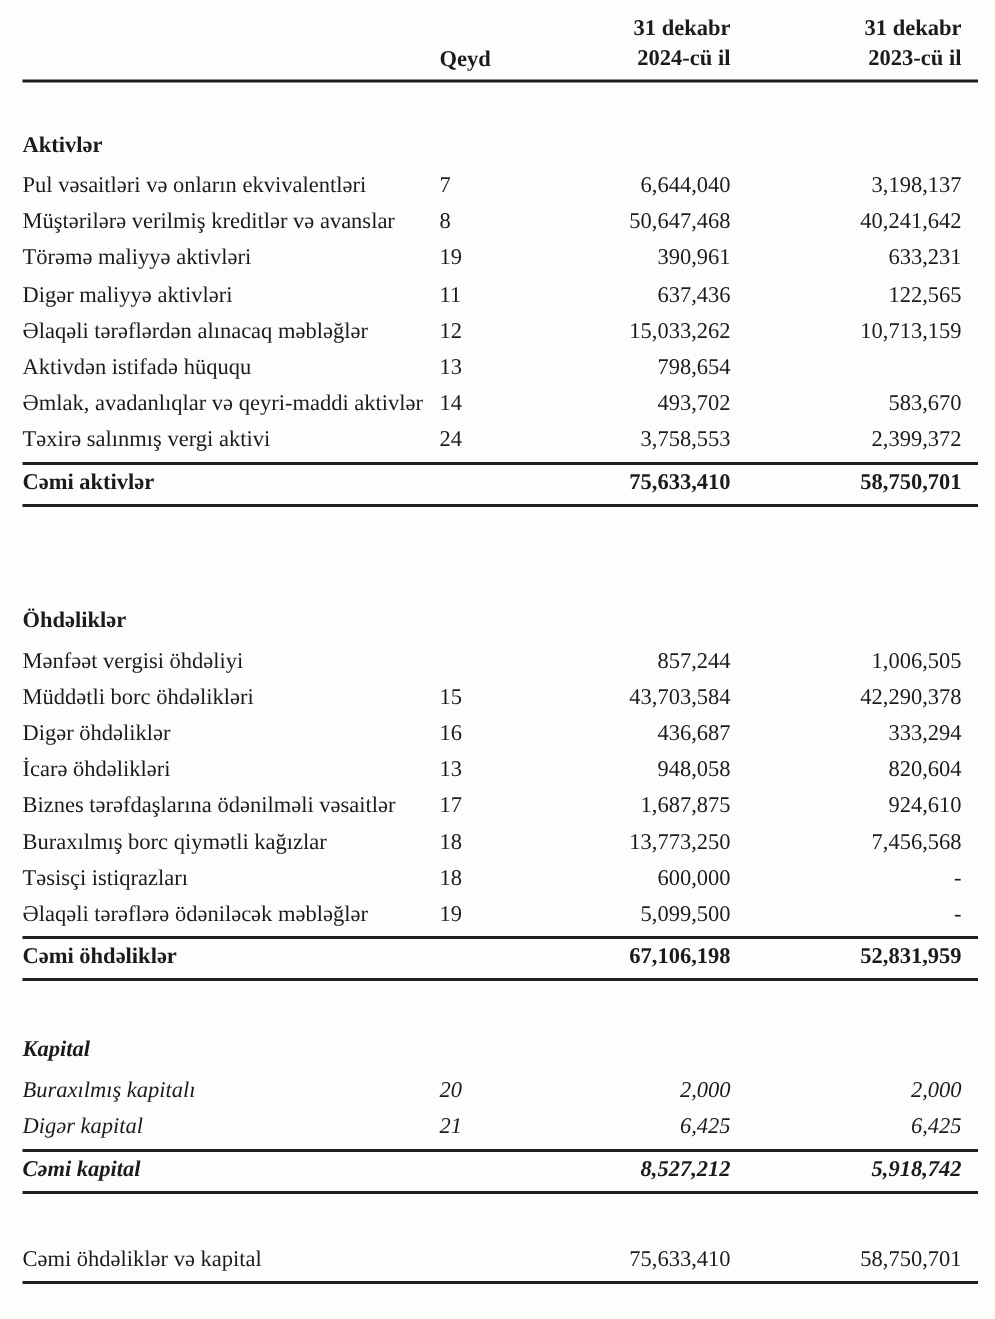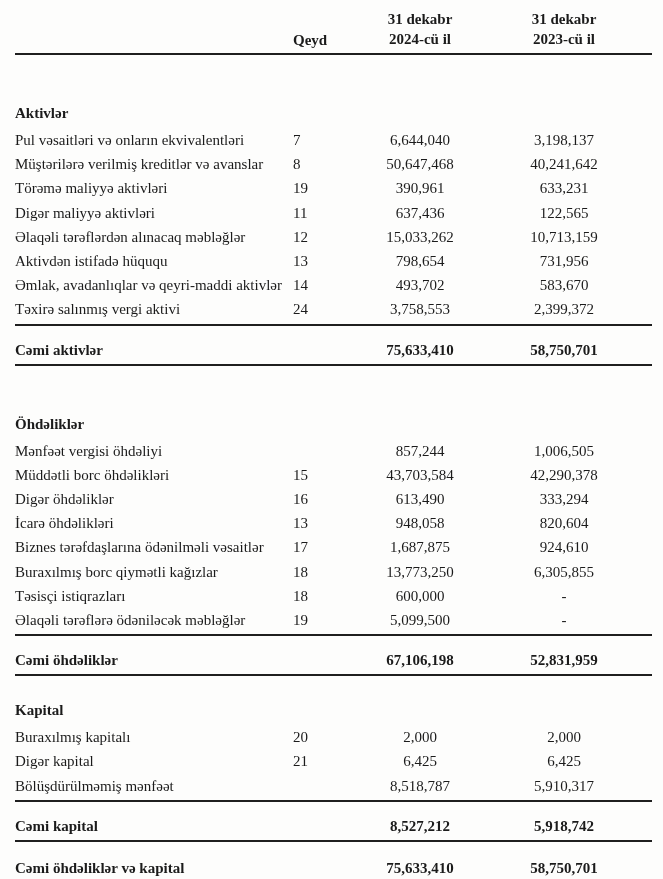--- a/index.html
+++ b/index.html
@@ -15,47 +15,47 @@
     padding: 9px 11px 0 15px;
     overflow: hidden;
   }
   .row {
     display: grid;
     grid-template-columns: 1fr 60px 134px 165px;
     align-items: baseline;
   }
   .cell { display: block; }
   .cell.note { text-align: left; }
-  .cell.num { text-align: center; }
+  .cell.num { text-align: right; }
   .cell.num-last { padding-right: 11px; }
   
   .header-row {
     font-weight: bold;
     align-items: end;
     border-bottom: 2px solid #1f1f1f;
     padding-bottom: 4px;
   }
   .hdr-line { display: block; line-height: 20px; }
   
   .section-title { font-weight: bold; line-height: 20px; margin-bottom: 5px; }
   .data-row { line-height: 24.2px; white-space: nowrap; }
   .total-row {
     font-weight: bold;
     margin-top: 2px;
     border-top: 2px solid #1f1f1f;
     border-bottom: 2px solid #1f1f1f;
-    padding: 15px 0 4px;
+    padding: 3px 0 4px;
     line-height: 19px;
   }
-  #sections .section:nth-child(1) { margin-top: 48px; }
-  #sections .section:nth-child(2) { margin-top: 48px; }
-  #sections .section:nth-child(3) { margin-top: 24px; }
+  #sections .section:nth-child(1) { margin-top: 32px; }
+  #sections .section:nth-child(2) { margin-top: 66px; }
+  #sections .section:nth-child(3) { margin-top: 36px; font-style: italic; }
   .grand-row {
-    font-weight: bold;
-    margin-top: 14px;
+    font-weight: normal;
+    margin-top: 32px;
     border-bottom: 2px solid #1f1f1f;
     padding: 3px 0 4px;
     line-height: 19px;
   }
 </style>
 </head>
 <body>
 
 <div class="page">
 
@@ -102,21 +102,20 @@
         <div class="row data-row">
           <span class="cell label">Əlaqəli tərəflərdən alınacaq məbləğlər</span>
           <span class="cell note">12</span>
           <span class="cell num">15,033,262</span>
           <span class="cell num num-last">10,713,159</span>
         </div>
         <div class="row data-row">
           <span class="cell label">Aktivdən istifadə hüququ</span>
           <span class="cell note">13</span>
           <span class="cell num">798,654</span>
-          <span class="cell num num-last">731,956</span>
         </div>
         <div class="row data-row">
           <span class="cell label">Əmlak, avadanlıqlar və qeyri-maddi aktivlər</span>
           <span class="cell note">14</span>
           <span class="cell num">493,702</span>
           <span class="cell num num-last">583,670</span>
         </div>
         <div class="row data-row">
           <span class="cell label">Təxirə salınmış vergi aktivi</span>
           <span class="cell note">24</span>
@@ -140,40 +139,40 @@
         </div>
         <div class="row data-row">
           <span class="cell label">Müddətli borc öhdəlikləri</span>
           <span class="cell note">15</span>
           <span class="cell num">43,703,584</span>
           <span class="cell num num-last">42,290,378</span>
         </div>
         <div class="row data-row">
           <span class="cell label">Digər öhdəliklər</span>
           <span class="cell note">16</span>
-          <span class="cell num">613,490</span>
+          <span class="cell num">436,687</span>
           <span class="cell num num-last">333,294</span>
         </div>
         <div class="row data-row">
           <span class="cell label">İcarə öhdəlikləri</span>
           <span class="cell note">13</span>
           <span class="cell num">948,058</span>
           <span class="cell num num-last">820,604</span>
         </div>
         <div class="row data-row">
           <span class="cell label">Biznes tərəfdaşlarına ödənilməli vəsaitlər</span>
           <span class="cell note">17</span>
           <span class="cell num">1,687,875</span>
           <span class="cell num num-last">924,610</span>
         </div>
         <div class="row data-row">
           <span class="cell label">Buraxılmış borc qiymətli kağızlar</span>
           <span class="cell note">18</span>
           <span class="cell num">13,773,250</span>
-          <span class="cell num num-last">6,305,855</span>
+          <span class="cell num num-last">7,456,568</span>
         </div>
         <div class="row data-row">
           <span class="cell label">Təsisçi istiqrazları</span>
           <span class="cell note">18</span>
           <span class="cell num">600,000</span>
           <span class="cell num num-last">-</span>
         </div>
         <div class="row data-row">
           <span class="cell label">Əlaqəli tərəflərə ödəniləcək məbləğlər</span>
           <span class="cell note">19</span>
@@ -193,26 +192,20 @@
           <span class="cell label">Buraxılmış kapitalı</span>
           <span class="cell note">20</span>
           <span class="cell num">2,000</span>
           <span class="cell num num-last">2,000</span>
         </div>
         <div class="row data-row">
           <span class="cell label">Digər kapital</span>
           <span class="cell note">21</span>
           <span class="cell num">6,425</span>
           <span class="cell num num-last">6,425</span>
-        </div>
-        <div class="row data-row">
-          <span class="cell label">Bölüşdürülməmiş mənfəət</span>
-          <span class="cell note"></span>
-          <span class="cell num">8,518,787</span>
-          <span class="cell num num-last">5,910,317</span>
         </div>
         <div class="row total-row">
           <span class="cell label">Cəmi kapital</span>
           <span class="cell note"></span>
           <span class="cell num">8,527,212</span>
           <span class="cell num num-last">5,918,742</span>
         </div>
       </section>
     </div>
 

